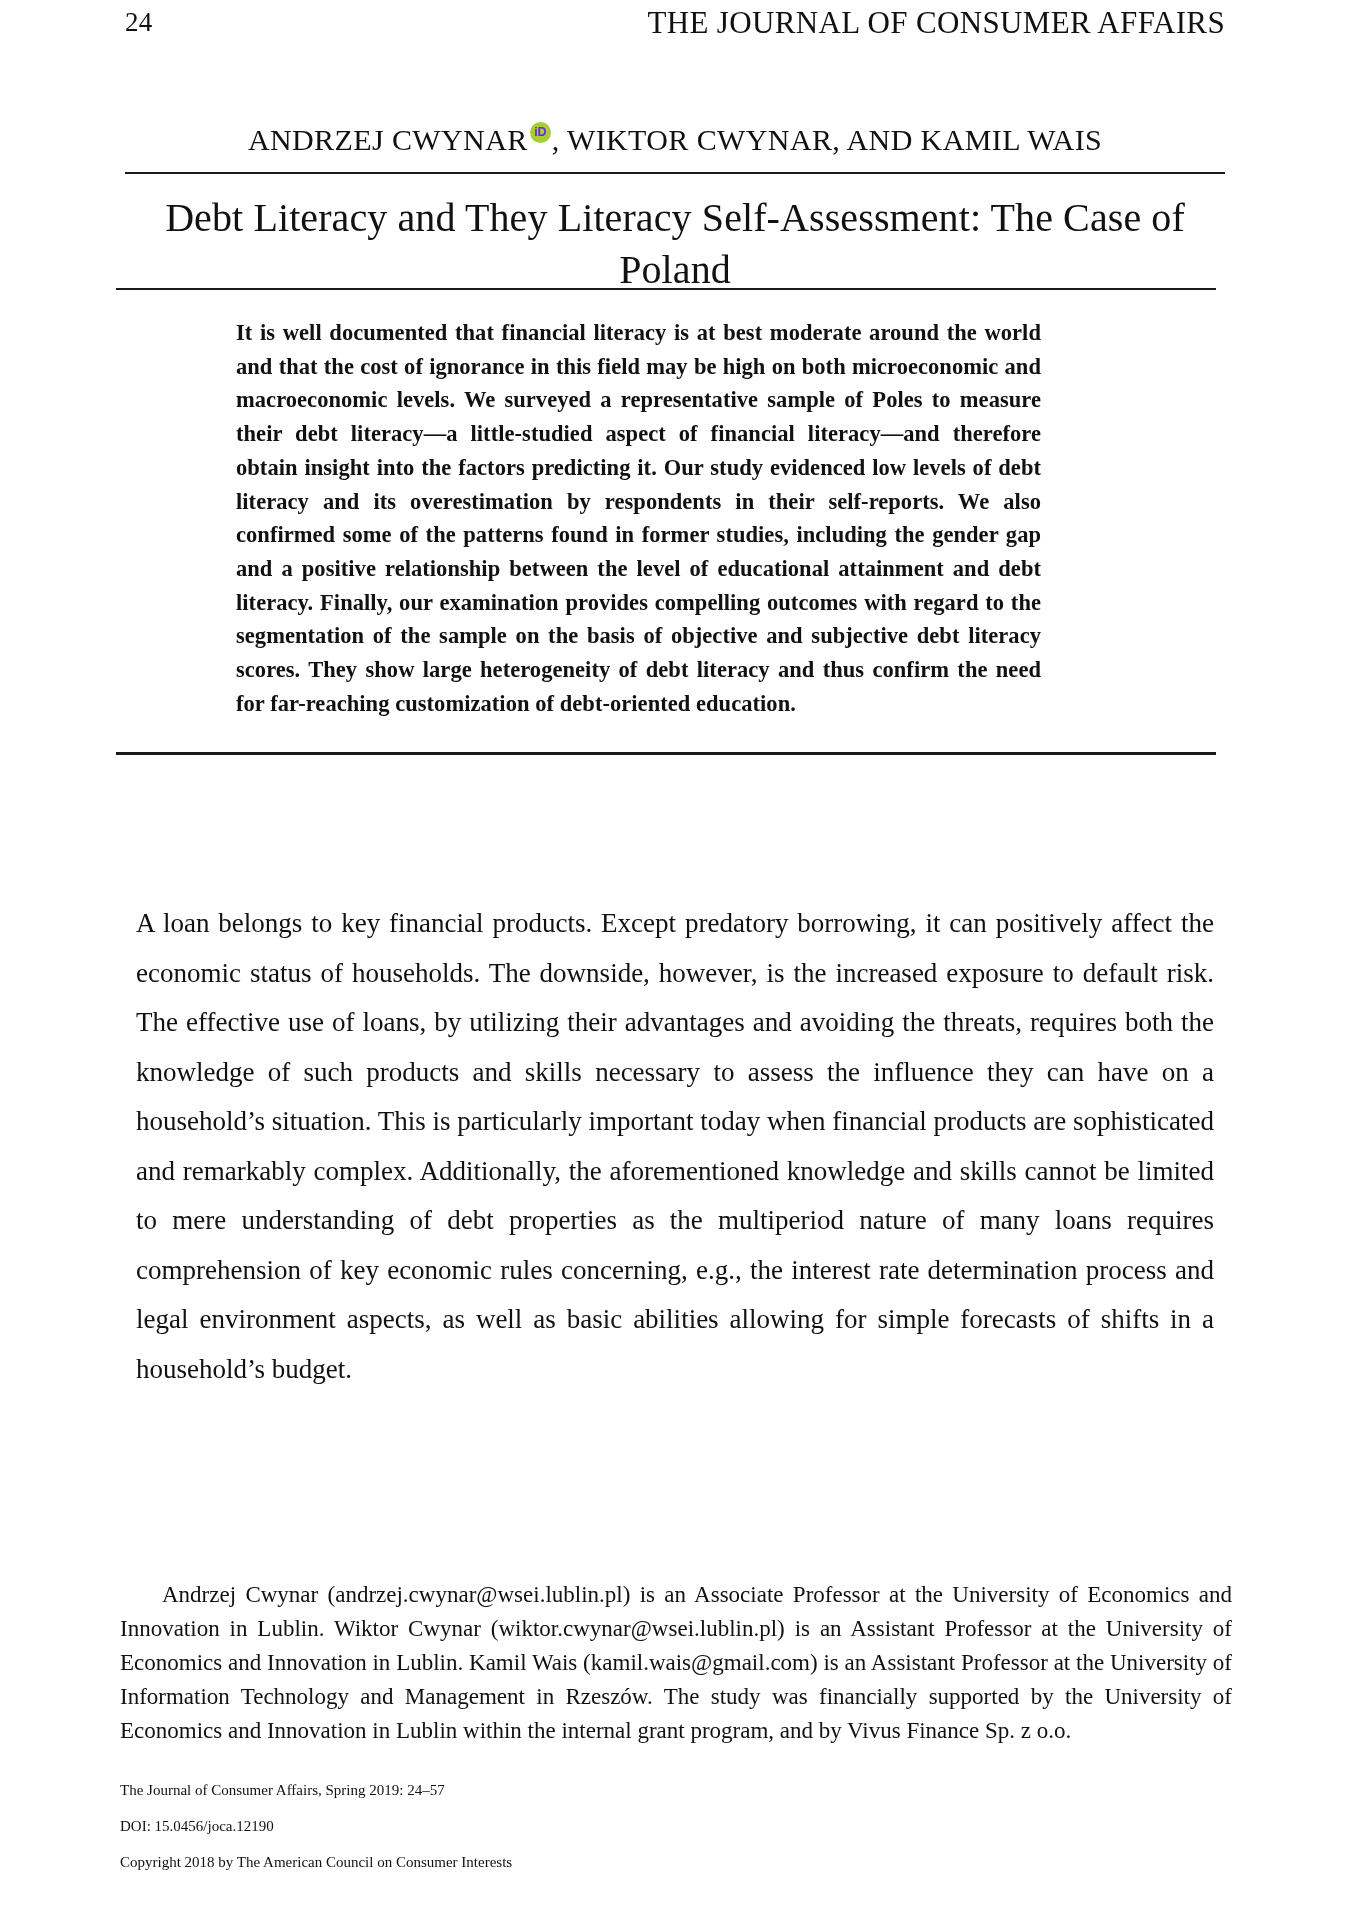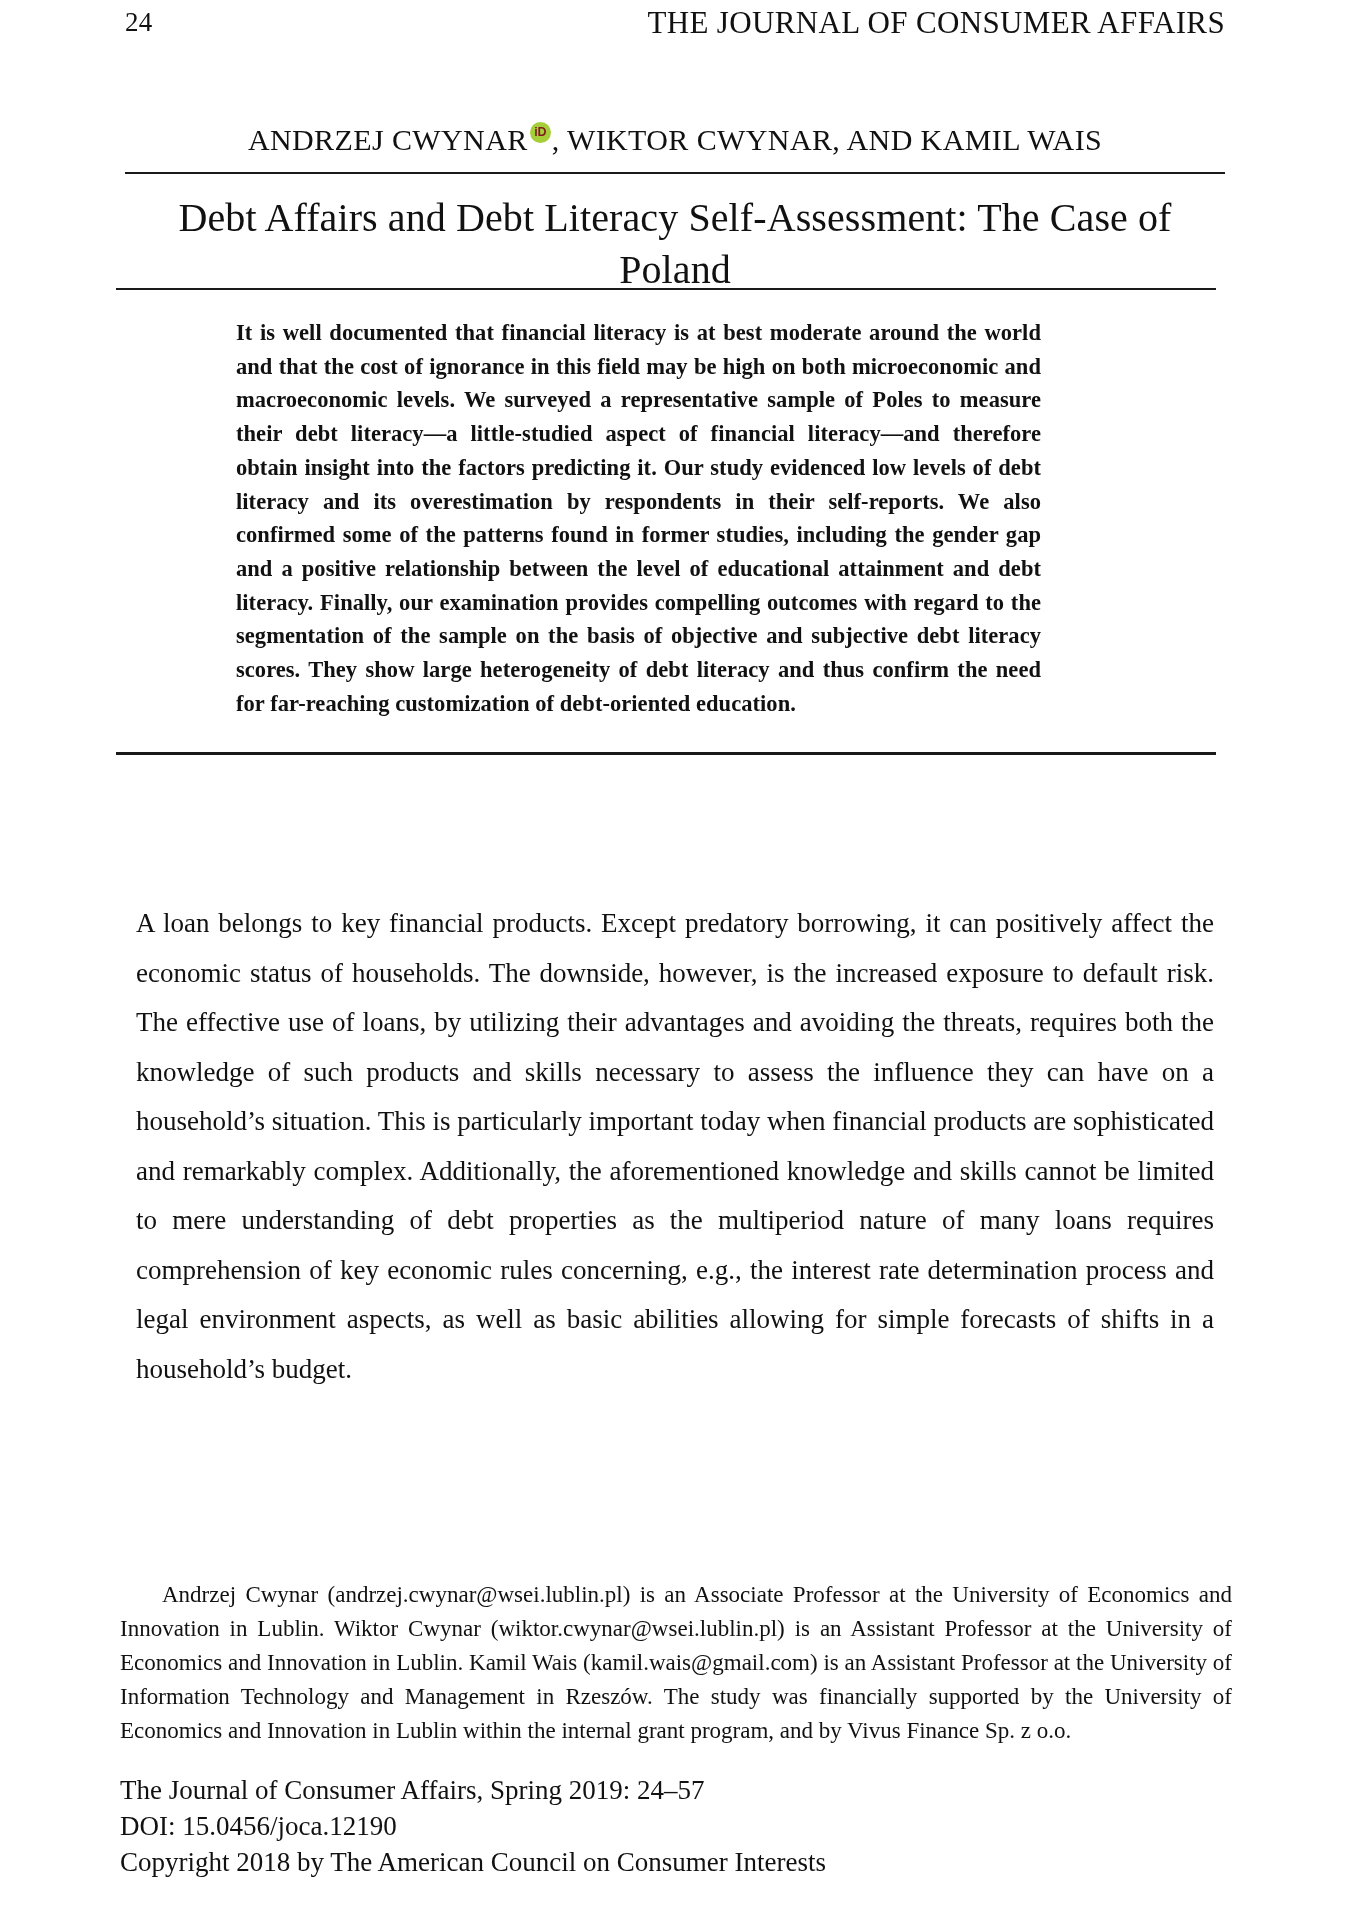--- a/index.html
+++ b/index.html
@@ -81,21 +81,21 @@
     position: absolute;
     left: 0;
     top: 0;
     width: 21px;
     height: 21px;
     line-height: 21px;
     text-align: center;
     font-family: "Liberation Sans", sans-serif;
     font-size: 12.5px;
     font-weight: 700;
-    color: #7f1d1d;
+    color: #6d28d9;
     letter-spacing: -0.3px;
   }
 
   .rule-thin {
     border: 0;
     border-top: 2.4px solid #1a1a1a;
     margin: 12px 0 0 0;
     height: 0;
   }
 
@@ -167,42 +167,42 @@
     text-indent: 42px;
   }
 
   .colophon {
     position: absolute;
     left: 120px;
     top: 1772px;
     width: 1112px;
   }
   .colophon-line {
-    font-size: 27px;
+    font-size: 15px;
     line-height: 36px;
     margin: 0;
     text-align: left;
   }
 </style>
 </head>
 <body>
 
 <div class="page">
 
   <div class="running-head">
     <div class="folio">24</div>
     <div class="journal-title">THE JOURNAL OF CONSUMER AFFAIRS</div>
   </div>
 
   <div class="title-block">
     <div class="authors">
       <span>ANDRZEJ CWYNAR</span><span class="orcid-icon"><span class="orcid-glyph">iD</span></span><span>, WIKTOR CWYNAR, AND KAMIL WAIS</span>
     </div>
     <hr class="rule-thin">
-    <h1 class="article-title">Debt Affairs and Debt Literacy Self-Assessment: The Case of Poland</h1>
+    <h1 class="article-title">Debt Literacy and They Literacy Self-Assessment: The Case of Poland</h1>
   </div>
 
   <div class="abstract-wrap">
     <hr class="abstract-rule-top">
     <p class="abstract">It is well documented that financial literacy is at best moderate around the world and that the cost of ignorance in this field may be high on both microeconomic and macroeconomic levels. We surveyed a representative sample of Poles to measure their debt literacy—a little-studied aspect of financial literacy—and therefore obtain insight into the factors predicting it. Our study evidenced low levels of debt literacy and its overestimation by respondents in their self-reports. We also confirmed some of the patterns found in former studies, including the gender gap and a positive relationship between the level of educational attainment and debt literacy. Finally, our examination provides compelling outcomes with regard to the segmentation of the sample on the basis of objective and subjective debt literacy scores. They show large heterogeneity of debt literacy and thus confirm the need for far-reaching customization of debt-oriented education.</p>
     <hr class="abstract-rule-bottom">
   </div>
 
   <div class="body-wrap">
     <p class="body-par">A loan belongs to key financial products. Except predatory borrowing, it can positively affect the economic status of households. The downside, however, is the increased exposure to default risk. The effective use of loans, by utilizing their advantages and avoiding the threats, requires both the knowledge of such products and skills necessary to assess the influence they can have on a household’s situation. This is particularly important today when financial products are sophisticated and remarkably complex. Additionally, the aforementioned knowledge and skills cannot be limited to mere understanding of debt properties as the multiperiod nature of many loans requires comprehension of key economic rules concerning, e.g., the interest rate determination process and legal environment aspects, as well as basic abilities allowing for simple forecasts of shifts in a household’s budget.</p>

